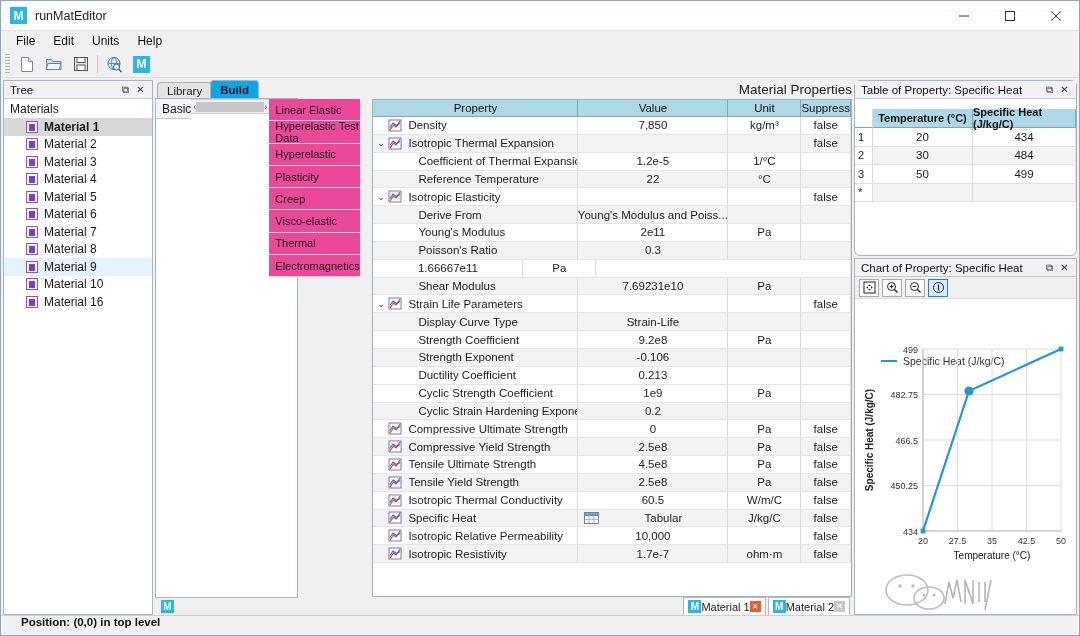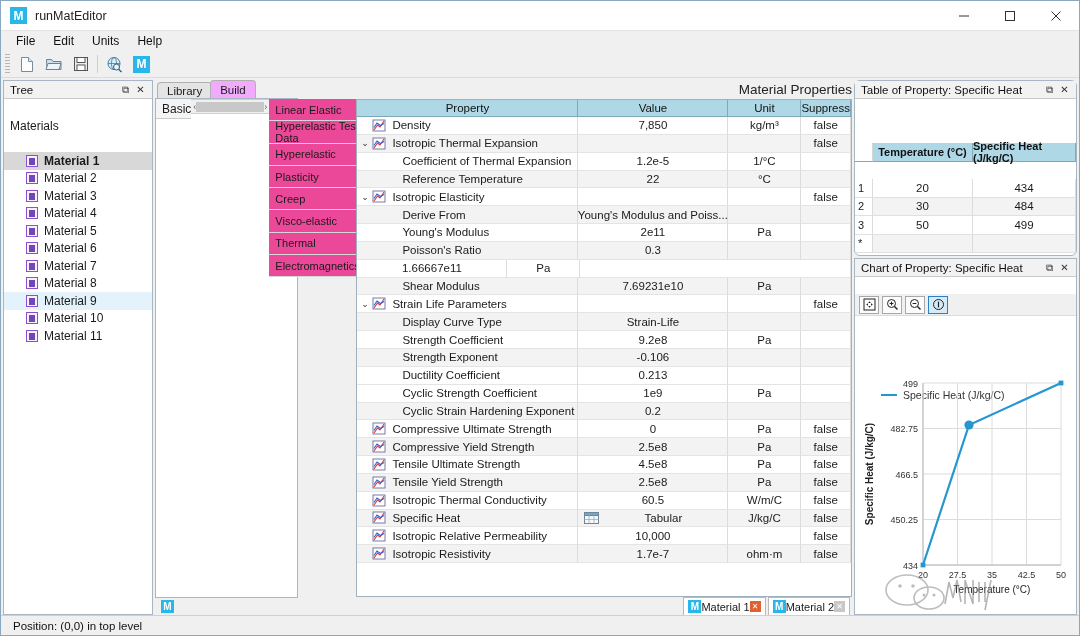--- a/index.html
+++ b/index.html
@@ -84,21 +84,20 @@
     gap: 2px;
     min-height: 0;
   }
 
   
   .panel {
     background: #fff;
     border: 1px solid #a9b7c4;
     display: flex; flex-direction: column;
     min-height: 0;
-    gap: 17px;
   }
   .panel-head {
     height: 18px; min-height: 18px;
     background: #f2f2f2;
     border-bottom: 1px solid #c9c9c9;
     display: flex; align-items: center;
     padding: 0 4px 0 6px;
     font-size: 11.5px; color: #111;
   }
   .panel-head .ttl { flex: 1; }
@@ -131,21 +130,21 @@
   .tabstrip { height: 18px; min-height: 18px; display: flex; align-items: flex-end; padding-left: 2px; }
   .tab {
     height: 16px; padding: 0 9px;
     display: flex; align-items: center;
     font-size: 11.5px;
     background: #e4e4e4;
     border: 1px solid #b0b0b0; border-bottom: none;
     border-radius: 4px 4px 0 0;
     margin-right: -2px;
   }
-  .tab.active { background: #f0abfc; height: 18px; font-weight: normal; z-index: 2; }
+  .tab.active { background: #0ea5e9; height: 18px; font-weight: bold; z-index: 2; }
   .lib-box {
     flex: 1; background: #fff; border: 1px solid #a9b7c4;
     display: flex; flex-direction: row; min-height: 0;
   }
   .lib-subhead {
     height: 20px; min-height: 20px; background: #f4f4f4;
     border-bottom: 1px solid #c9c9c9;
     display: flex; align-items: center; padding-left: 6px;
     font-size: 12px;
   }
@@ -189,21 +188,21 @@
     display: flex; align-items: center; justify-content: center;
     font-size: 13.5px; color: #222; background: #f0f0f0;
   }
   .grid { flex: 1; background: #fff; border: 1px solid #9fb0bf; display: flex; flex-direction: column; min-height: 0; overflow: hidden; }
   .grid-head { display: flex; height: 17px; min-height: 17px; }
   .gh {
     background: #aed8e6; border-right: 1px solid #7fa8bb; border-bottom: 1px solid #7fa8bb;
     display: flex; align-items: center; justify-content: center;
     font-size: 11.5px; color: #111;
   }
-  .c-prop { width: 221px; flex: none; }
+  .c-prop { width: 205px; flex: none; }
   .c-val  { width: 150px; flex: none; }
   .c-unit { width: 73px;  flex: none; }
   .c-sup  { flex: 1; }
   .row { display: flex; height: 17.85px; min-height: 17.85px; }
   .row.alt { background: #f3f3f3; }
   .cell {
     border-right: 1px solid #dcdcdc; border-bottom: 1px solid #e4e4e4;
     display: flex; align-items: center;
     font-size: 11.5px; overflow: hidden; white-space: nowrap;
   }
@@ -251,22 +250,22 @@
     display: flex; align-items: center; font-size: 10.5px; color: #333;
   }
   .legend-line { width: 16px; height: 2px; background: #2596d1; margin-right: 6px; }
   .watermark {
     position: absolute; left: 22px; bottom: 2px;
     width: 120px; height: 44px; opacity: 0.65; pointer-events: none;
   }
   .status {
     height: 20px; min-height: 20px; background: #f0f0f0;
     border-top: 1px solid #d0d0d0;
-    display: flex; align-items: center; padding-left: 12px;
-    font-size: 11.5px; color: #111;
+    display: flex; padding-left: 20px;
+    font-size: 11.5px; color: #111; font-weight: bold;
   }
   
   .doctabs { height: 18px; min-height: 18px; display: flex; align-items: stretch; padding-left: 152px; background: #f0f0f0; }
   .dtab {
     flex: 1; max-width: 282px; background: #fff; border: 1px solid #b9b9b9; border-bottom: none;
     display: flex; align-items: center; padding: 0 4px; font-size: 11px; margin-right: 2px;
   }
   .dtab .nm { flex: 1; text-align: center; }
   .x-red { width: 11px; height: 11px; background: #e06030; color: #fff; font-size: 8px; display:flex; align-items:center; justify-content:center; }
   .x-gray { width: 11px; height: 11px; background: #c8c8c8; color: #fff; font-size: 8px; display:flex; align-items:center; justify-content:center; }
@@ -388,21 +387,21 @@
             <div class="tree-item hl">
               <span class="mat-ico"></span>
               <span>Material 9</span>
             </div>
             <div class="tree-item">
               <span class="mat-ico"></span>
               <span>Material 10</span>
             </div>
             <div class="tree-item">
               <span class="mat-ico"></span>
-              <span>Material 11</span>
+              <span>Material 16</span>
             </div>
           </div>
       </div>
     </div>
 
     <div class="lib-col">
       <div class="tabstrip" id="lib-tabs">
           <div class="tab">Library</div>
           <div class="tab active">Build</div>
         </div>

